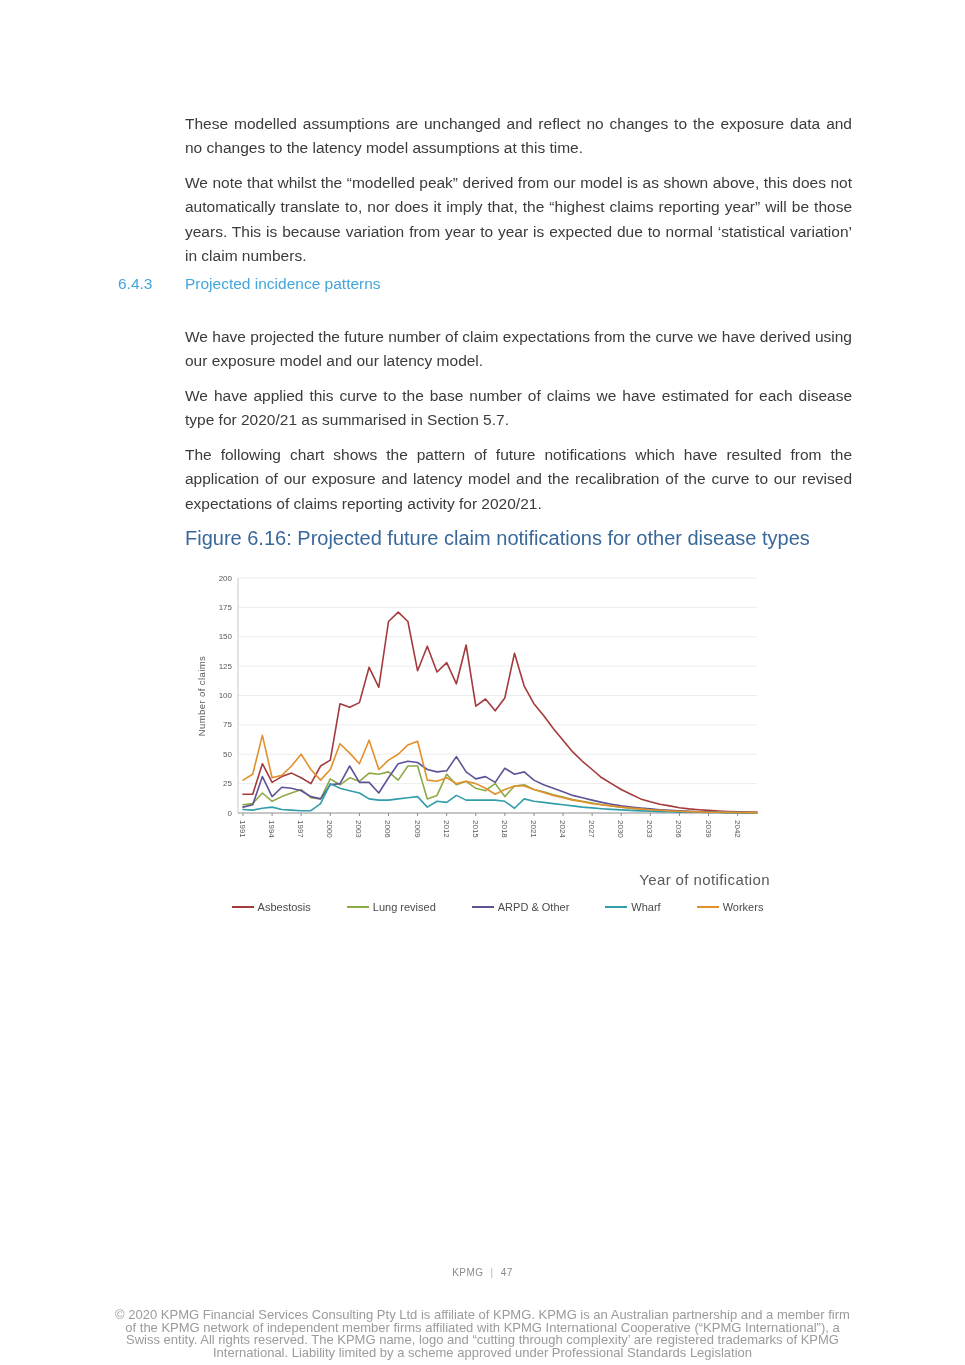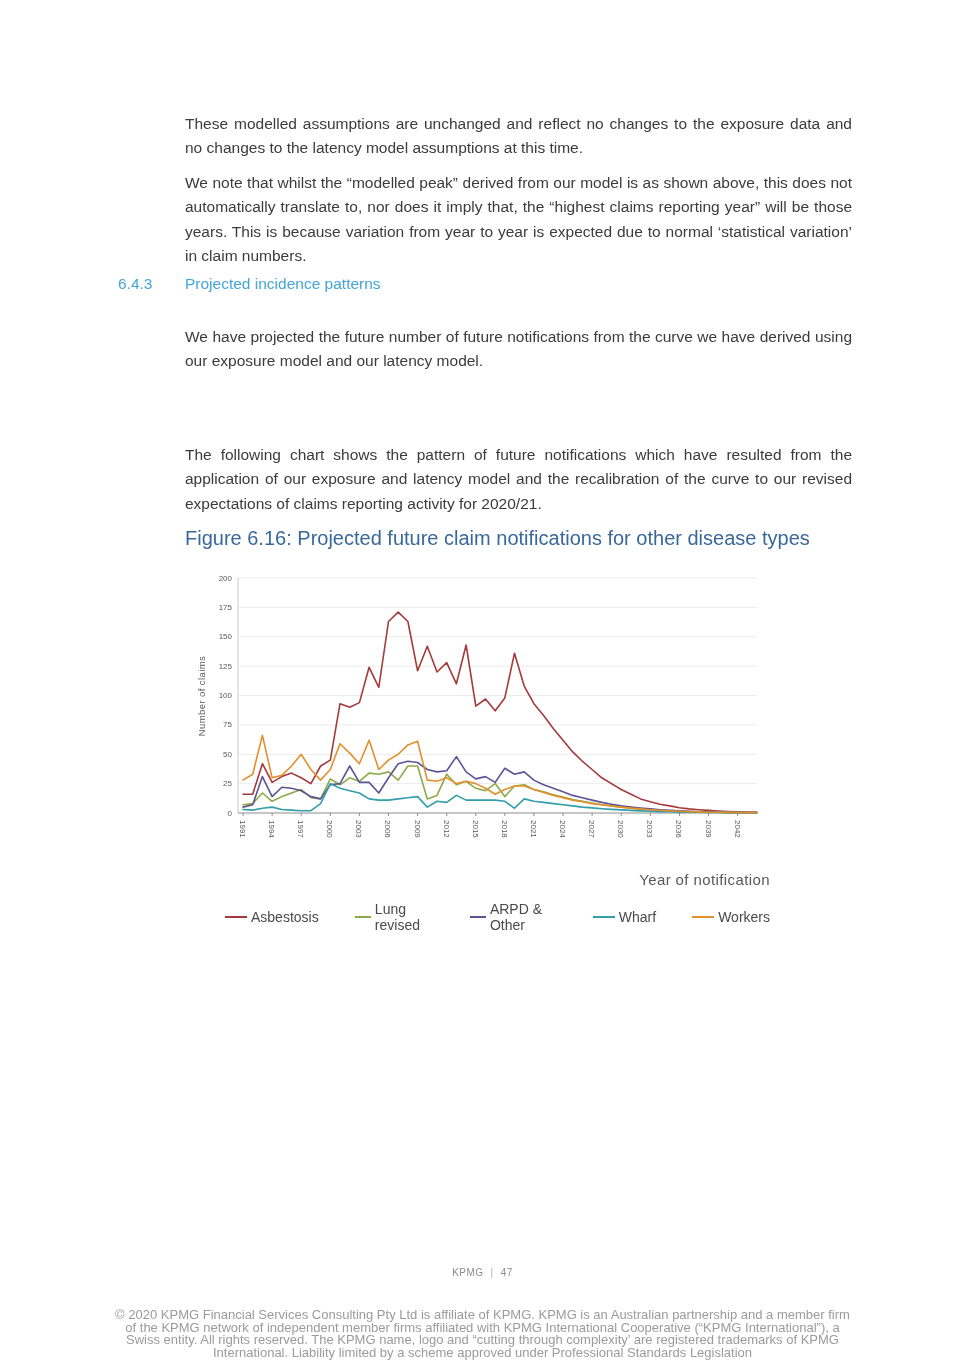--- a/index.html
+++ b/index.html
@@ -13,40 +13,41 @@
   }
   .section-heading{position:absolute;left:118px;width:734px;font-size:15.5px;color:#44a5da;}
   .section-heading .num{display:inline-block;width:67px;}
   .figure-caption{position:absolute;left:185px;width:667px;font-size:20px;color:#39689a;}
   .figure{position:absolute;left:195px;top:565px;width:575px;}
   .figure svg{display:block;}
   .x-title{margin-top:4px;padding-left:43px;text-align:right;font-size:15px;color:#595959;letter-spacing:0.4px;}
   .legend{margin-top:13px;padding-left:30px;display:flex;justify-content:center;column-gap:36px;align-items:center;}
   .legend-item{display:flex;align-items:center;column-gap:4px;}
   .legend-swatch{display:inline-block;width:22px;height:2px;}
-  .legend-label{font-size:14px;color:#4a4a4a;}
+  .legend-label{font-size:11px;color:#4a4a4a;}
   .footer-page{position:absolute;top:1267px;left:0;width:100%;text-align:center;
     font-size:10px;color:#8c8c8c;letter-spacing:0.5px;}
   .footer-page .sep{margin:0 7px;color:#b0b0b0;}
   .copyright{position:absolute;top:1309px;left:50%;transform:translateX(-50%);width:748px;
     text-align:center;font-size:13px;line-height:12.6px;color:#9b9b9b;}
 </style>
 </head>
 <body>
 
 <div class="page">
 
   <p class="body-text" style="top:171px">We note that whilst the “modelled peak” derived from our model is as shown above, this does not automatically translate to, nor does it imply that, the “highest claims reporting year” will be those years. This is because variation from year to year is expected due to normal ‘statistical variation’ in claim numbers.</p>
   <p class="body-text" style="top:112px">These modelled assumptions are unchanged and reflect no changes to the exposure data and no changes to the latency model assumptions at this time.</p>
 
   <div class="section-heading" style="top:275px">
     <span class="num">6.4.3</span><span>Projected incidence patterns</span>
   </div>
 
-  <p class="body-text" style="top:325px">We have projected the future number of future notifications from the curve we have derived using our exposure model and our latency model.</p>
+  <p class="body-text" style="top:325px">We have projected the future number of claim expectations from the curve we have derived using our exposure model and our latency model.</p>
+  <p class="body-text" style="top:384px">We have applied this curve to the base number of claims we have estimated for each disease type for 2020/21 as summarised in Section 5.7.</p>
   <p class="body-text" style="top:443px">The following chart shows the pattern of future notifications which have resulted from the application of our exposure and latency model and the recalibration of the curve to our revised expectations of claims reporting activity for 2020/21.</p>
 
   <div class="figure-caption" style="top:527px">Figure 6.16: Projected future claim notifications for other disease types</div>
 
   <figure class="figure" style="margin:0">
     <svg id="chart-svg" width="575" height="302" viewBox="0 0 575 302">
         <text x="37" y="250.5" text-anchor="end" font-size="8" fill="#595959" font-family="Liberation Sans, sans-serif">0</text>
         <line x1="43" y1="218.625" x2="562" y2="218.625" stroke="#ececec" stroke-width="1"></line>
         <text x="37" y="221.125" text-anchor="end" font-size="8" fill="#595959" font-family="Liberation Sans, sans-serif">25</text>
         <line x1="43" y1="189.25" x2="562" y2="189.25" stroke="#ececec" stroke-width="1"></line>

